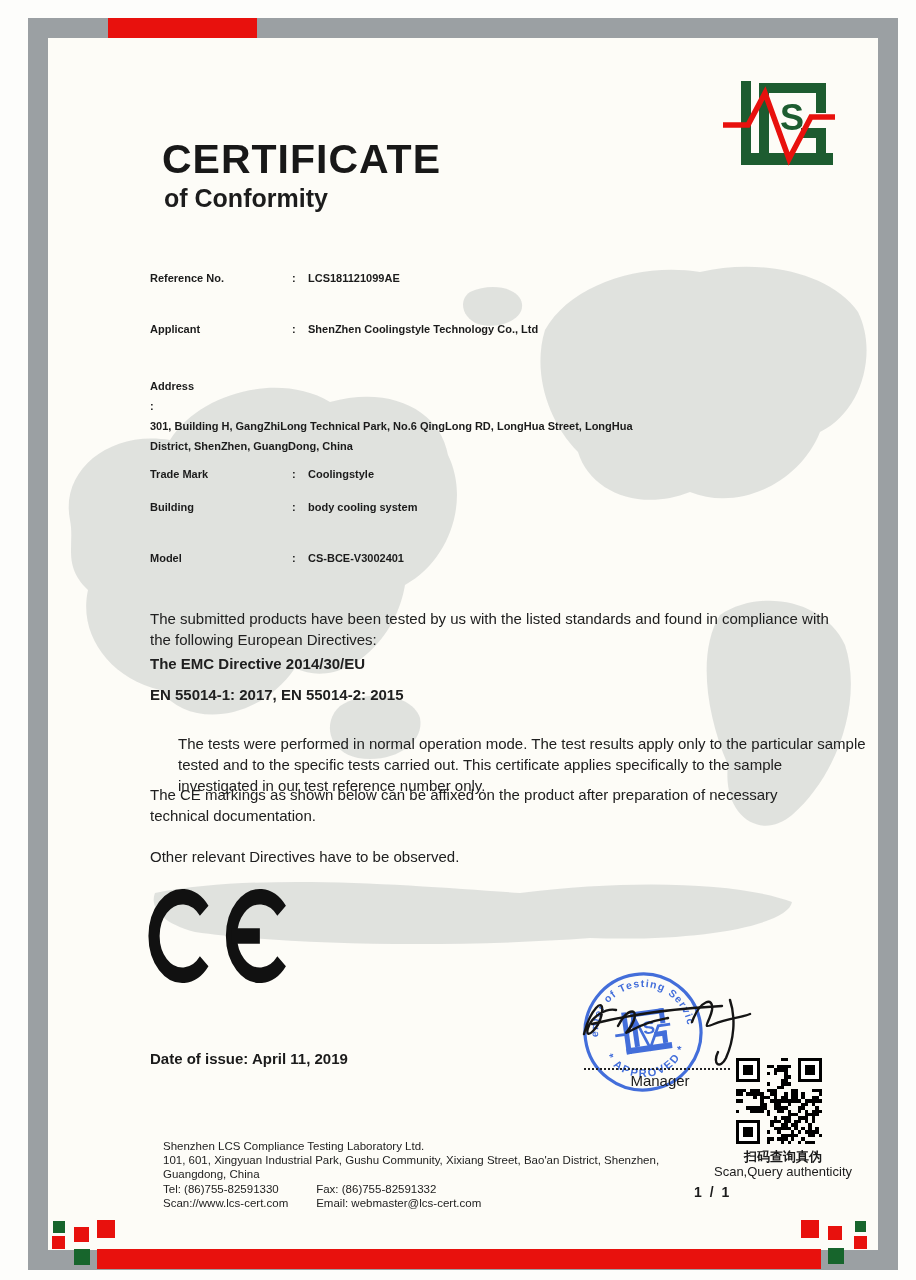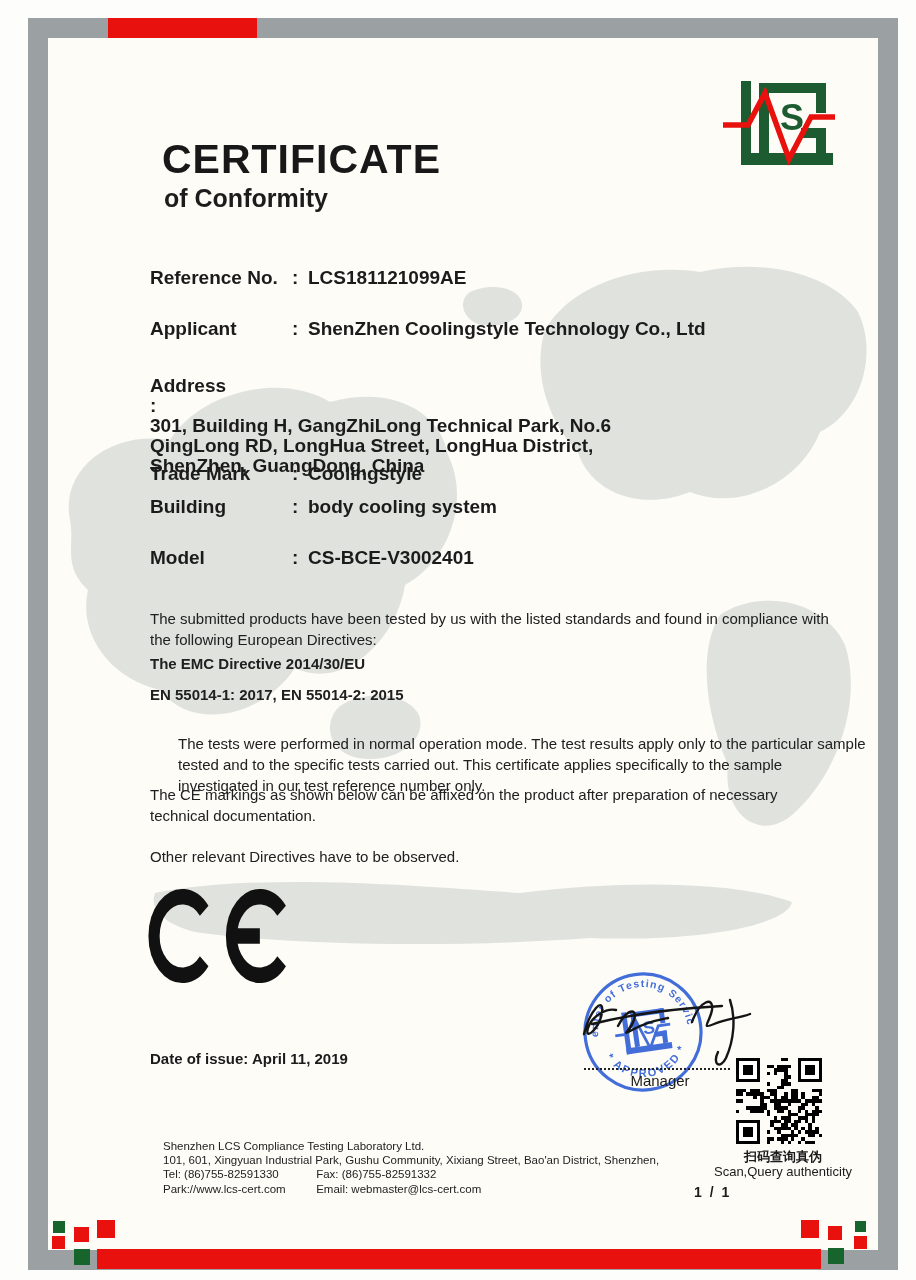--- a/index.html
+++ b/index.html
@@ -12,21 +12,21 @@
   .top-red{left:108px;top:18px;width:149px;height:20px;background:#e8110d;}
 
   
   .map{left:0;top:0;pointer-events:none;}
 
   
   .title{left:162px;top:136px;font-size:41px;font-weight:bold;color:#181818;letter-spacing:1px;}
   .subtitle{left:164px;top:184px;font-size:25px;font-weight:bold;color:#1c1c1c;}
 
   
-  .field{display:flex;left:150px;width:690px;font-size:19px;font-weight:bold;color:#1b1b1b;line-height:20px;}
+  .field{display:flex;left:150px;width:690px;font-size:11px;font-weight:bold;color:#1b1b1b;line-height:20px;}
   .field .lbl{width:142px;flex:none;}
   .field .colon{width:16px;flex:none;}
   .field .val{width:515px;}
 
   .para{left:150px;font-size:15px;color:#202020;line-height:21px;}
   .bold{font-weight:bold;}
 
   .issue{left:150px;top:1050px;font-size:15px;font-weight:bold;color:#1b1b1b;}
 
   .dotted-line{left:584px;top:1052px;width:146px;height:16px;border-bottom:2.5px dotted #222;}
@@ -373,26 +373,27 @@
           <rect x="1" y="1" width="5" height="5" fill="#fff"></rect>
           <rect x="2" y="2" width="3" height="3" fill="#000"></rect>
         </g>
       </svg></div>
   <div class="abs qr-cap qr-cn">扫码查询真伪</div>
   <div class="abs qr-cap qr-en">Scan,Query authenticity</div>
 
   <div class="abs footer">
     <div>Shenzhen LCS Compliance Testing Laboratory Ltd.</div>
     <div>101, 601, Xingyuan Industrial Park, Gushu Community, Xixiang Street, Bao'an District, Shenzhen,</div>
+    <div>Guangdong, China</div>
     <div class="frow">
       <span>Tel: (86)755-82591330</span>
       <span>Fax: (86)755-82591332</span>
     </div>
     <div class="frow">
-      <span>Park://www.lcs-cert.com</span>
+      <span>Scan://www.lcs-cert.com</span>
       <span>Email: webmaster@lcs-cert.com</span>
     </div>
   </div>
 
   <div class="abs page-number">1 / 1</div>
 
   <div class="sq green" style="left:53px;top:1221px;width:12px;height:12px;"></div>
   <div class="sq red" style="left:52px;top:1236px;width:13px;height:13px;"></div>
   <div class="sq red" style="left:74px;top:1227px;width:15px;height:15px;"></div>
   <div class="sq red" style="left:97px;top:1220px;width:18px;height:18px;"></div>

